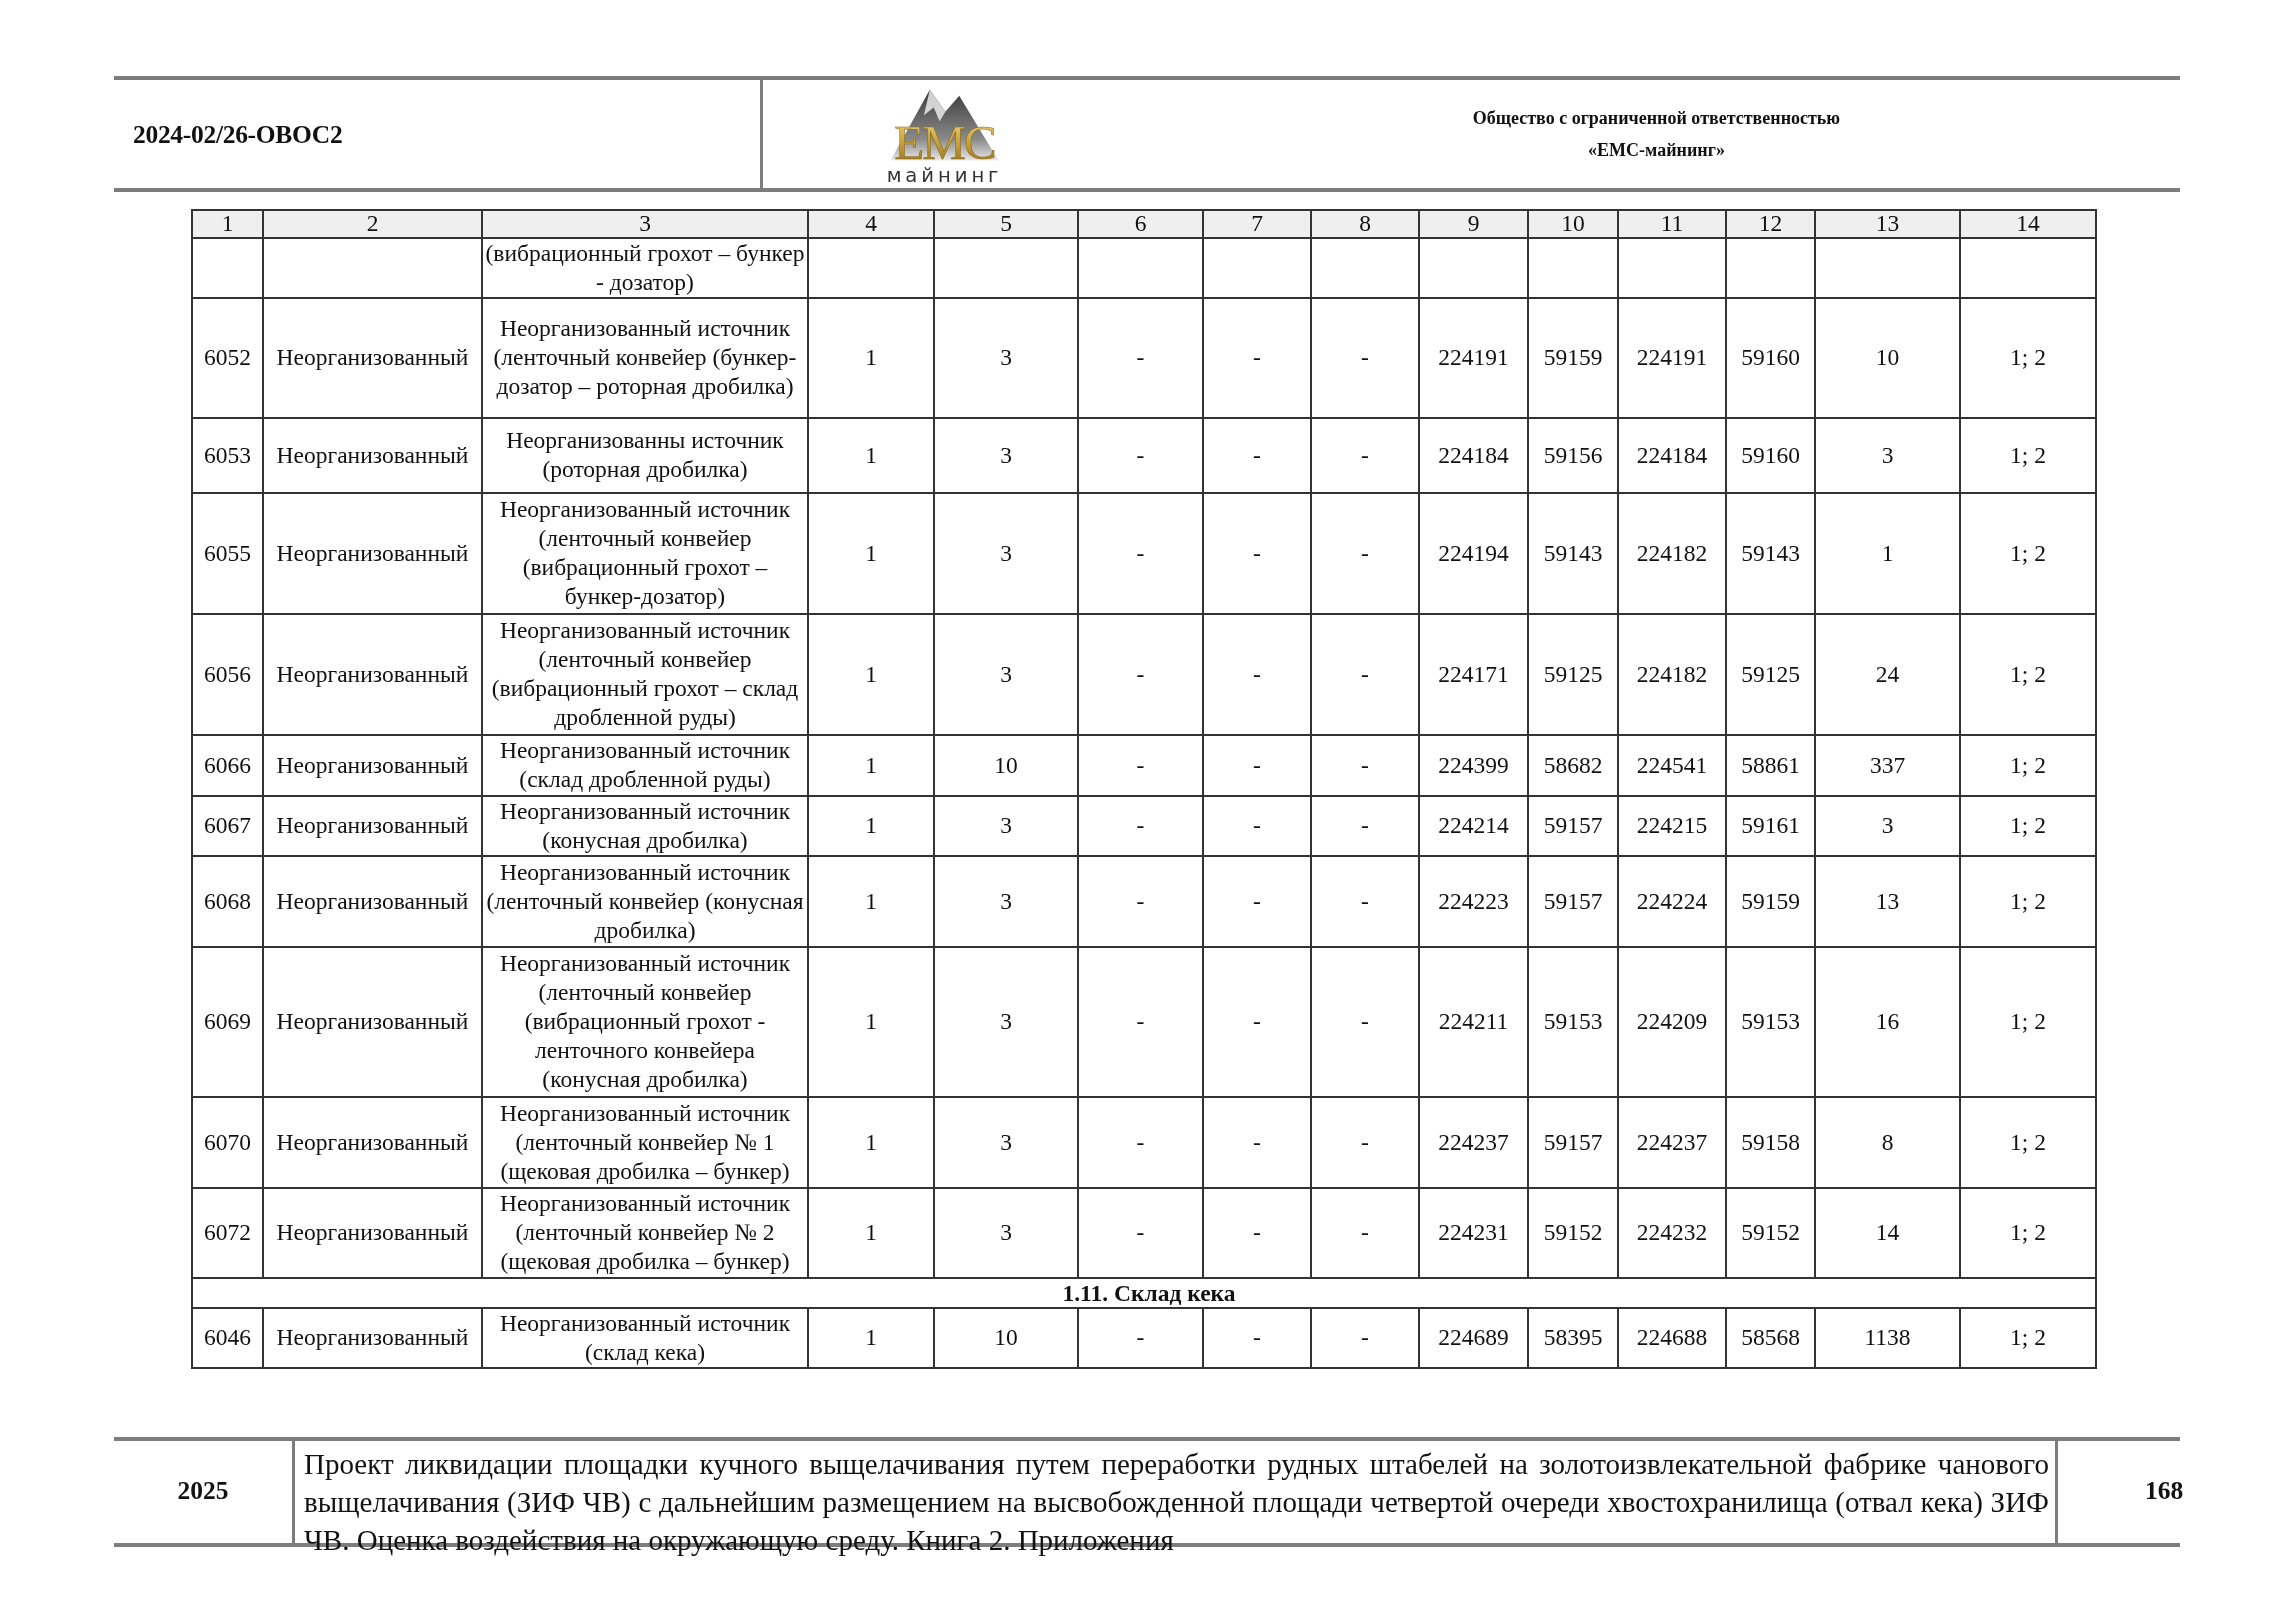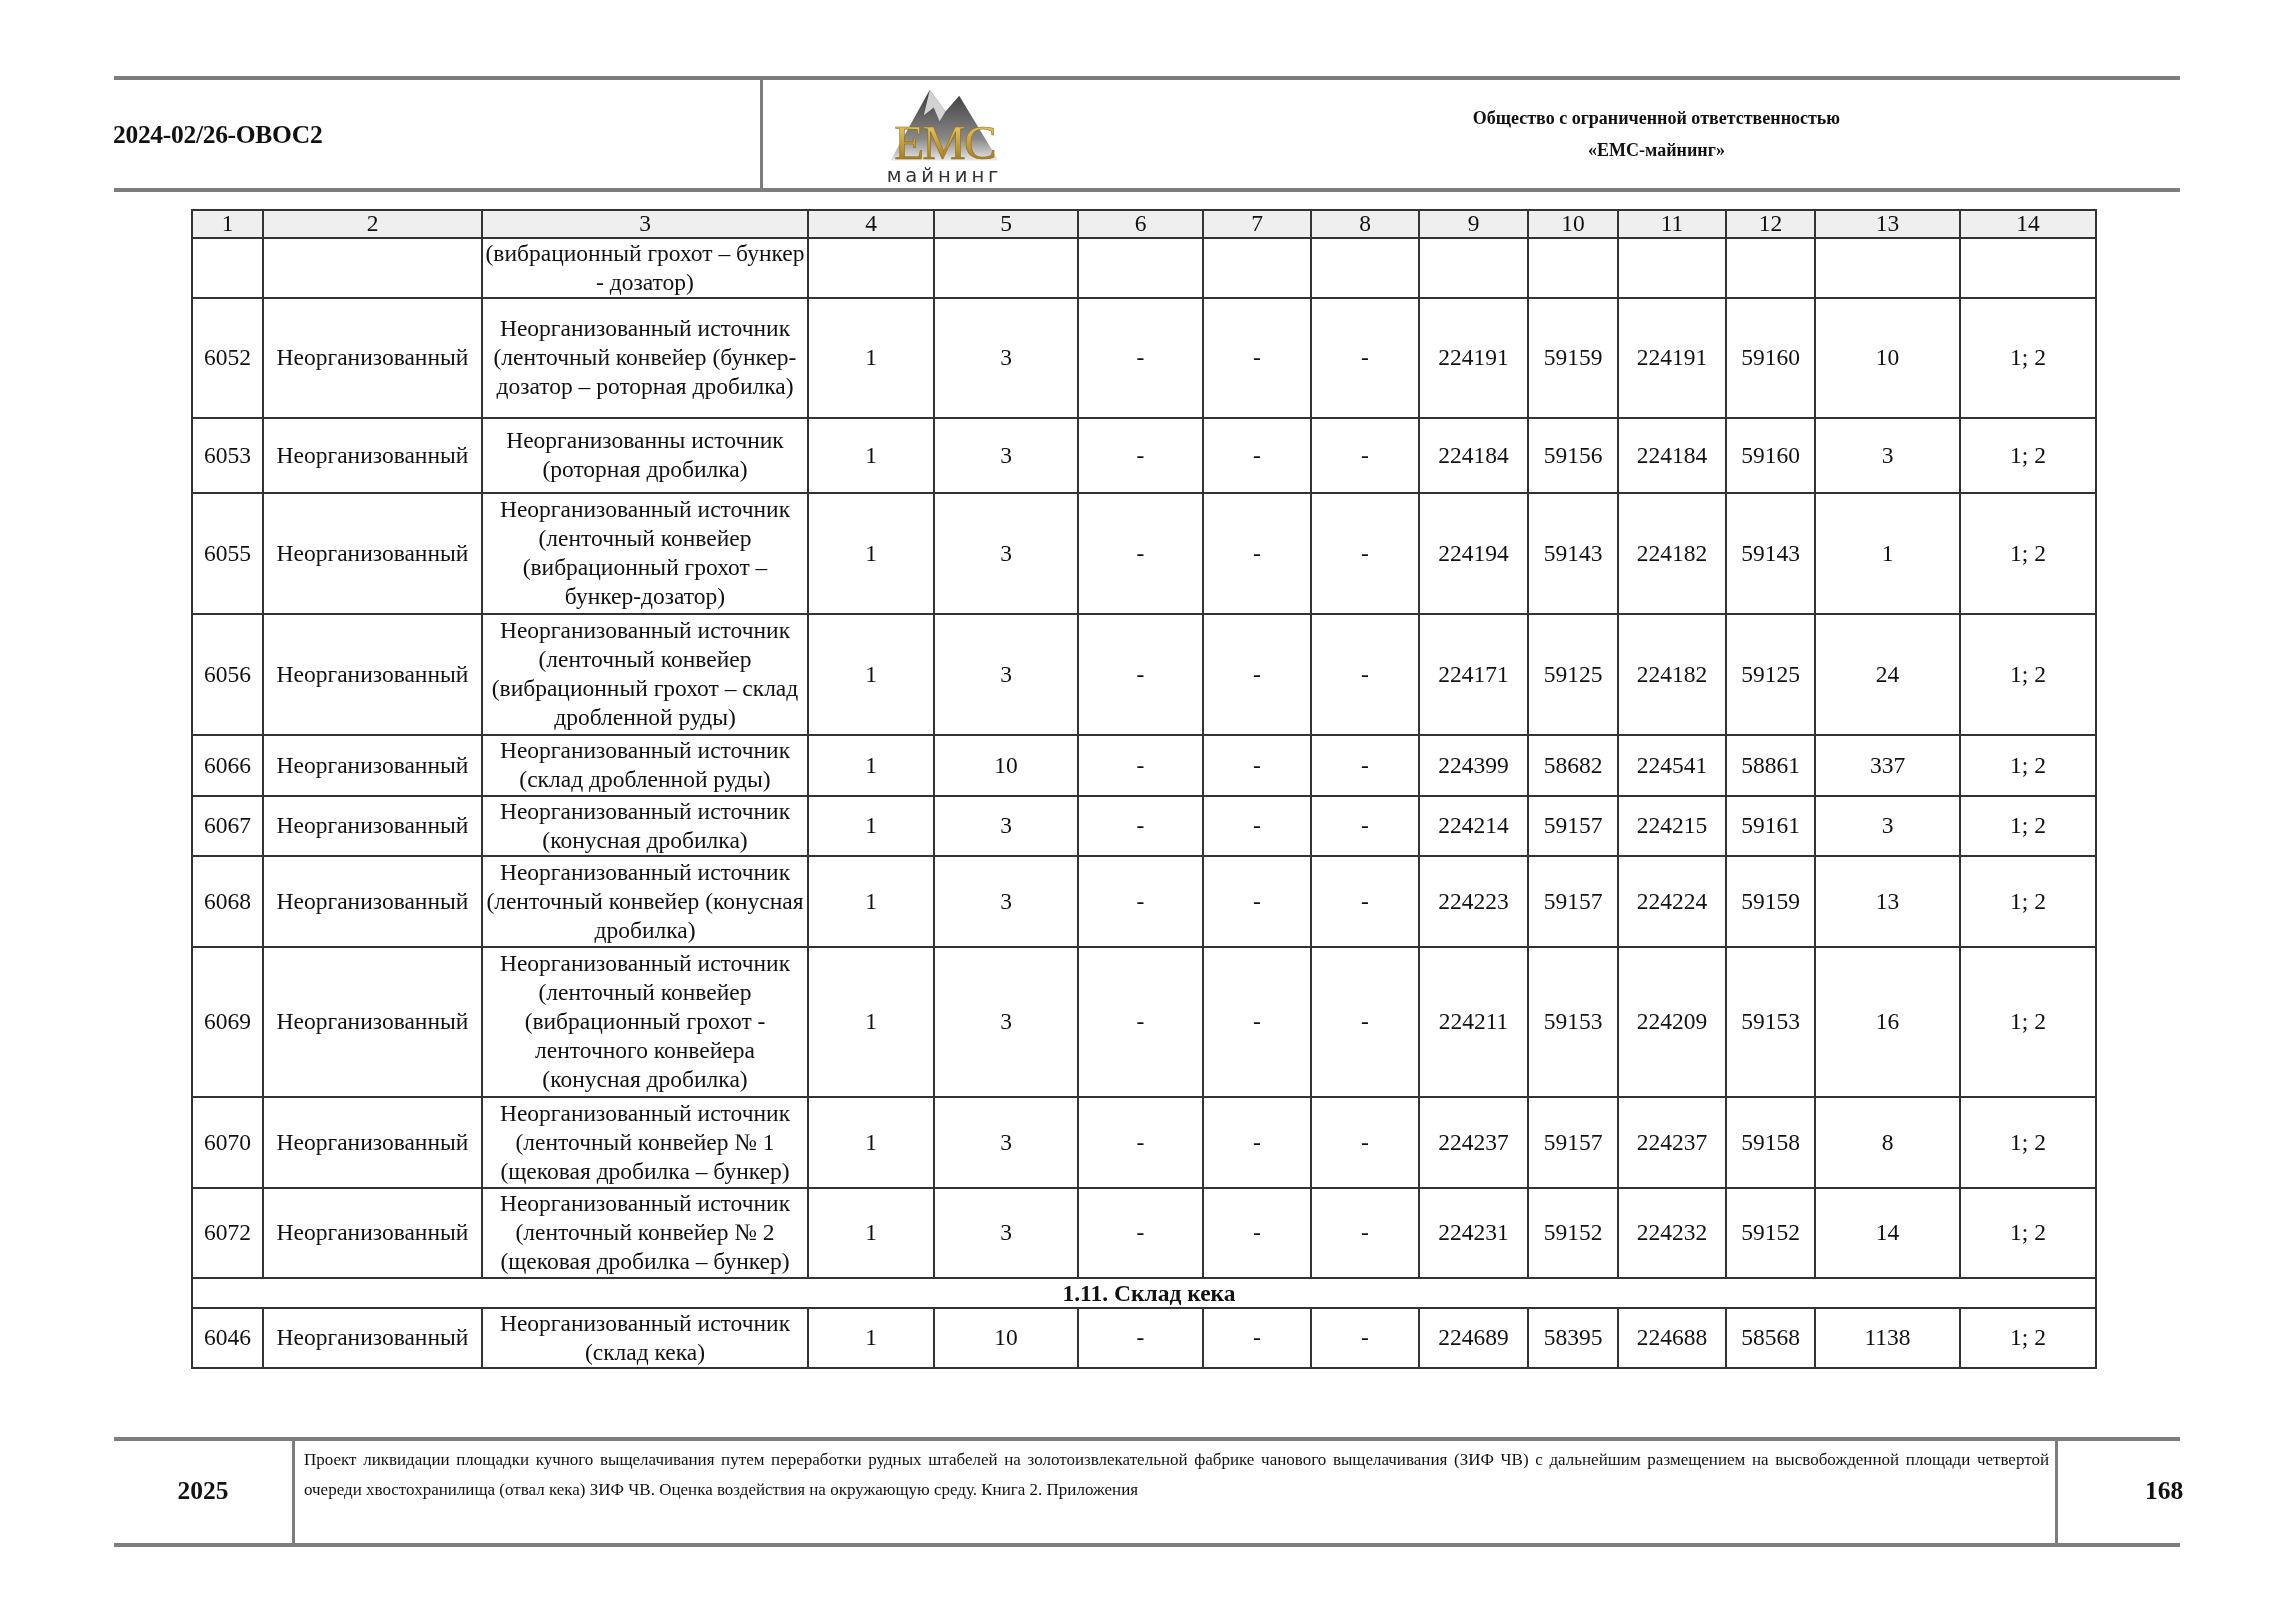--- a/index.html
+++ b/index.html
@@ -4,41 +4,41 @@
 <style>
   html, body { margin:0; padding:0; background:#ffffff; }
   body { width:2281px; height:1621px; position:relative; overflow:hidden;
          font-family:"Liberation Serif", "DejaVu Serif", serif; color:#111; }
 
   
   .hline { position:absolute; left:114px; width:2066px; height:3.9px; background:#7d7d7d; }
   .hdr-top { top:76px; }
   .hdr-bot { top:188px; }
   .hdr-divider { position:absolute; left:760px; top:78px; width:2.9px; height:112px; background:#7d7d7d; }
-  .doc-code { position:absolute; left:113px; top:120px; font-size:25.5px; font-weight:bold; letter-spacing:-0.3px; }
+  .doc-code { position:absolute; left:133px; top:120px; font-size:25.5px; font-weight:bold; letter-spacing:-0.3px; }
   .logo { position:absolute; left:861px; top:82px; width:167px; height:104px; }
   .company { position:absolute; left:1235px; top:102px; width:843px; text-align:center;
              font-size:18px; font-weight:bold; line-height:32px; }
 
   
   .tbl { position:absolute; left:191px; top:209px; border-collapse:collapse; table-layout:fixed; width:1904px; }
   .tbl td { border:2px solid #333; text-align:center; vertical-align:middle; padding:0 2px;
             font-size:23.5px; line-height:29px; overflow:hidden; }
   .tbl tr.head td { background:#efefef; height:25.5px; line-height:25.5px; }
   .tbl td.desc { line-height:29px; }
   .tbl td.type { white-space:nowrap; }
   .tbl tr.section td { font-weight:bold; height:28px; line-height:28px;padding-left:12px; }
 
   
   .ftr-top { top:1437px; }
   .ftr-bot { top:1543px; }
   .ftr-div1 { position:absolute; left:292px; top:1439px; width:2.9px; height:106px; background:#7d7d7d; }
   .ftr-div2 { position:absolute; left:2055px; top:1439px; width:2.9px; height:106px; background:#7d7d7d; }
   .ftr-year { position:absolute; left:114px; top:1476px; width:178px; text-align:center; font-size:25.5px; font-weight:bold; }
-  .ftr-text { position:absolute; left:304px; top:1445px; width:1745px; font-size:17px; line-height:30px;
+  .ftr-text { position:absolute; left:304px; top:1445px; width:1745px; font-size:29px; line-height:38px;
               text-align:justify; text-align-last:left; }
   .ftr-page { position:absolute; left:2058px; top:1476px; width:122px; text-align:center; font-size:25.5px; font-weight:bold;margin-left:45px; }
 </style>
 </head>
 <body>
 
 <div class="hline hdr-top"></div>
 <div class="hline hdr-bot"></div>
 <div class="hdr-divider"></div>
 

